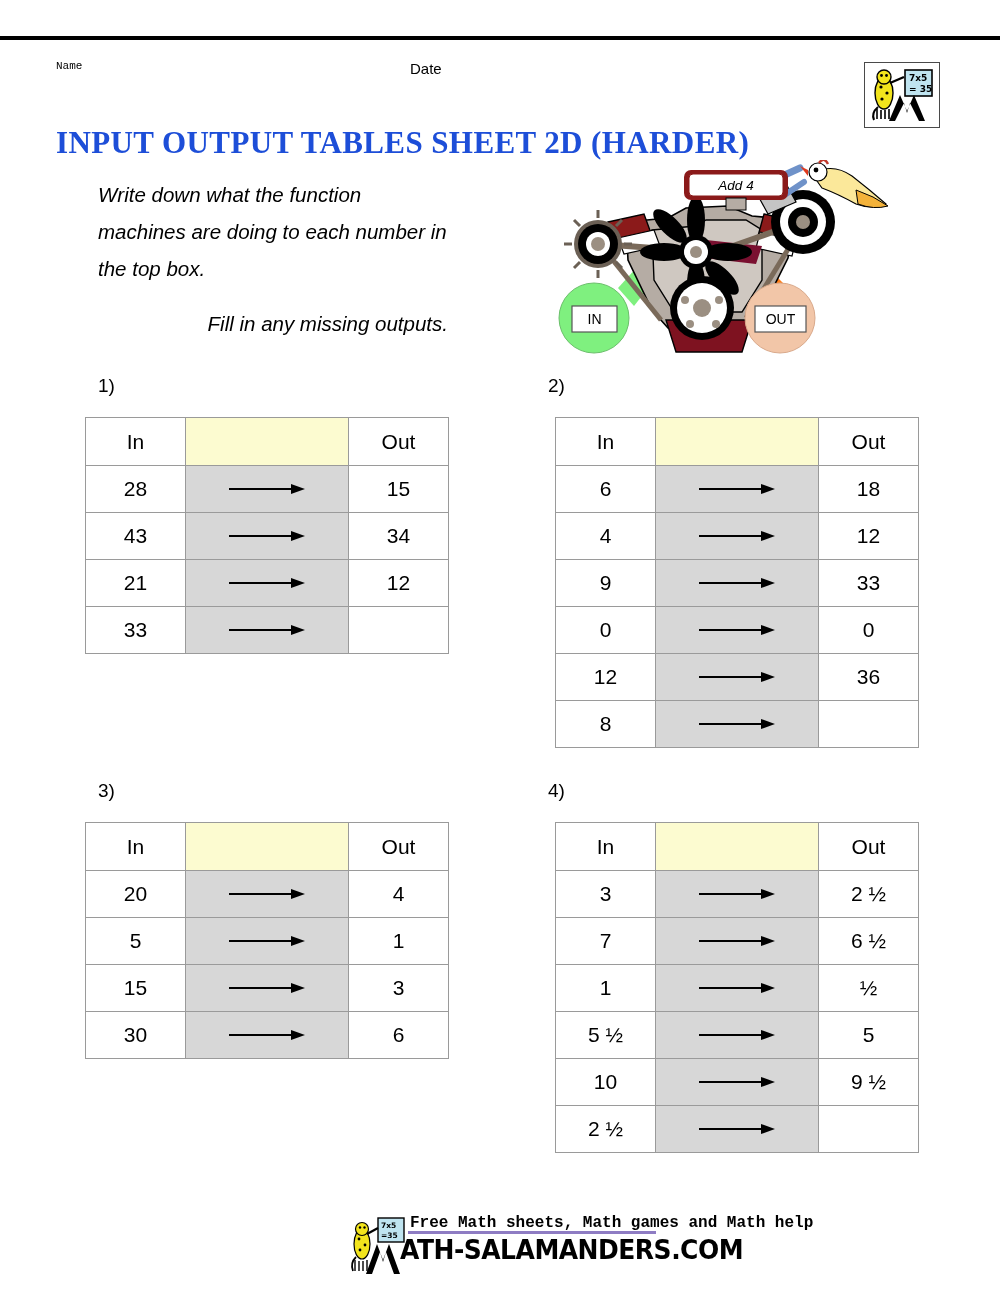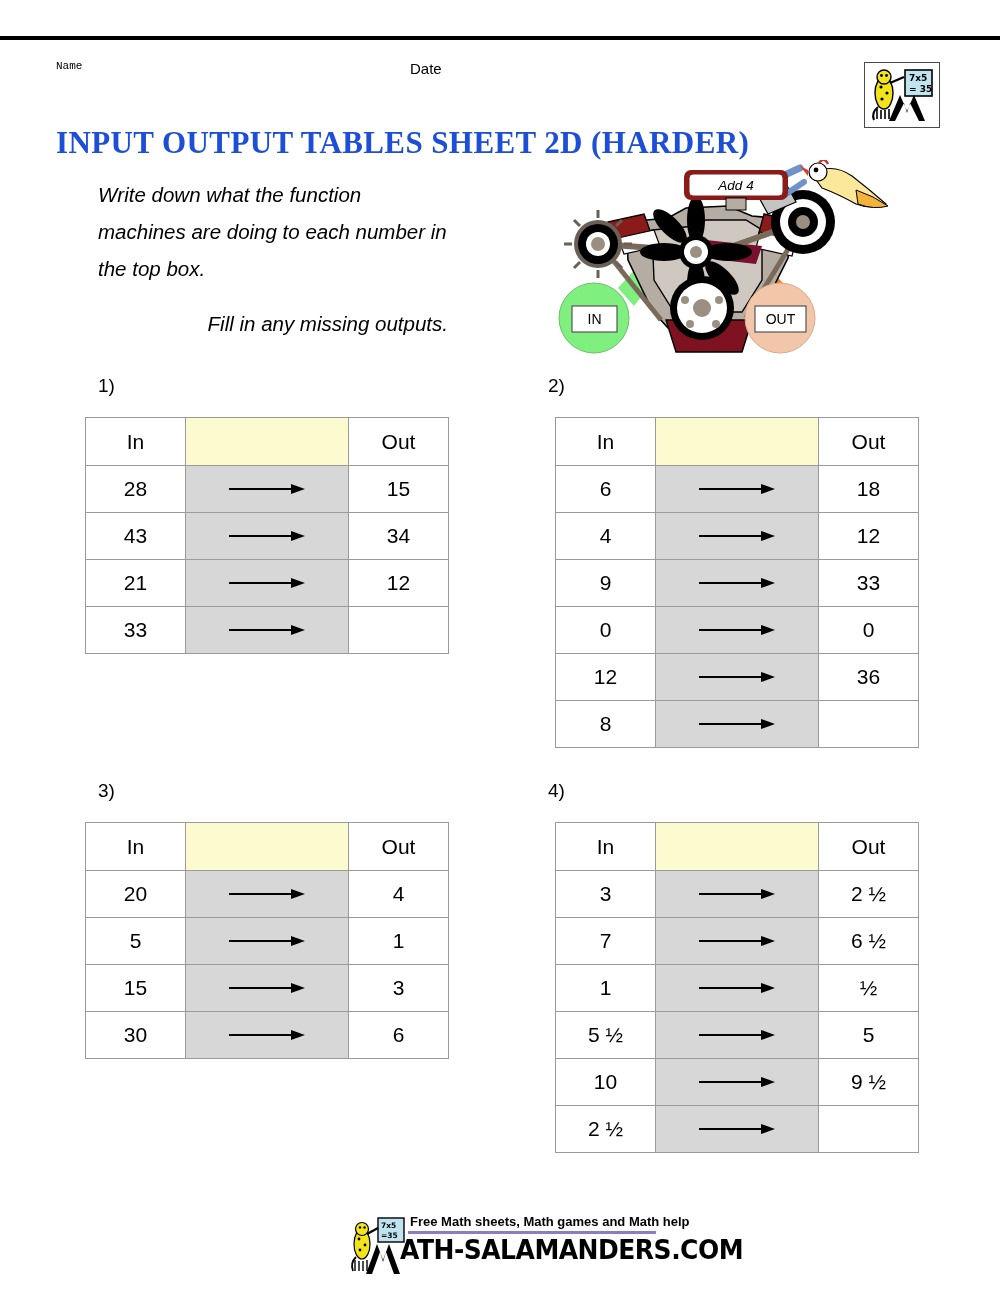--- a/index.html
+++ b/index.html
@@ -108,24 +108,24 @@
 
   
   .footer {
     position: absolute;
     left: 348px; top: 1212px;
     width: 310px; height: 66px;
   }
   .footer-tag {
     position: absolute;
     left: 62px; top: 2px;
-    font-size: 13px;
+    font-size: 16px;
     font-weight: bold;
     white-space: nowrap;
-    font-family: Liberation Sans, sans-serif;
+    font-family: Liberation Mono, monospace;
   }
   .footer-underline {
     position: absolute;
     left: 60px; top: 19px;
     width: 248px; height: 2.5px;
     background: #8e7cc3;
   }
   .footer-domain {
     position: absolute;
     left: 52px; top: 22px;

